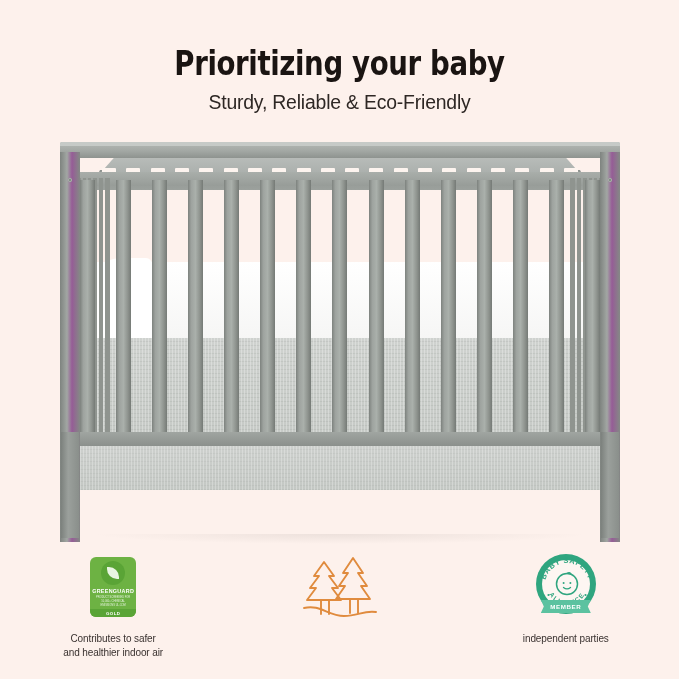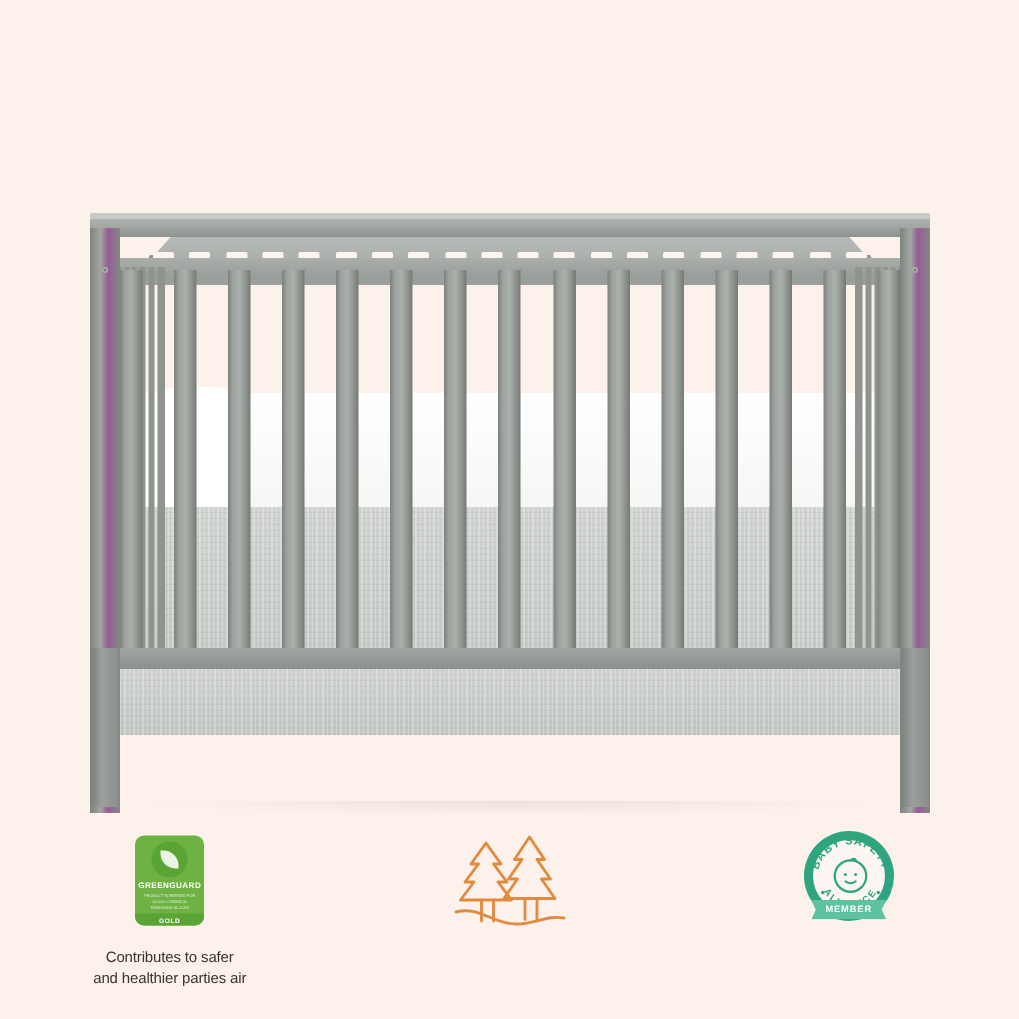--- a/index.html
+++ b/index.html
@@ -141,20 +141,24 @@
   .seal-ribbon{position:absolute;left:6px;top:46px;width:50px;height:13px;background:#5cc2a0;
     clip-path:polygon(0 0,100% 0,94% 50%,100% 100%,0 100%,6% 50%);
     display:flex;align-items:center;justify-content:center;}
   .seal-ribbon span{font-size:6.2px;font-weight:700;color:#fff;letter-spacing:.6px;}
 </style>
 </head>
 <body>
 
 <div class="page">
 
+  <div class="header">
+    <div class="headline">Prioritizing your baby</div>
+    <div class="subhead">Sturdy, Reliable &amp; Eco-Friendly</div>
+  </div>
 
   <div class="crib">
 
     <div class="cavity"></div>
     <div class="back-rail"></div>
     <div class="back-slots">
       <i></i>
         <i></i>
         <i></i>
         <i></i>
@@ -249,21 +253,21 @@
           <div class="gg-circle">
             <div class="gg-leaf"></div>
           </div>
           <div class="gg-name">GREENGUARD</div>
           <div class="gg-fine">PRODUCT SCREENED FOR 10,000+ CHEMICAL EMISSIONS UL.COM</div>
           <div class="gg-gold">GOLD</div>
         </div>
       </div>
       <div class="badge-cap">
         <div>Contributes to safer</div>
-        <div>and healthier parties air</div>
+        <div>and healthier indoor air</div>
       </div>
     </div>
 
     <div class="badge">
       <div class="badge-art">
         <svg width="82" height="62" viewBox="0 0 82 62" fill="none" stroke="#e08b3e" stroke-width="1.9" stroke-linejoin="round" stroke-linecap="round">
           <path d="M26 6 L16 20 L21 20 L12 32 L18 32 L9 44 L43 44 L34 32 L40 32 L31 20 L36 20 Z"></path>
           <path d="M55 2 L45 17 L50 17 L41 30 L47 30 L38 43 L72 43 L63 30 L69 30 L60 17 L65 17 Z"></path>
           <path d="M23 44 L23 58 M31 44 L31 58 M52 43 L52 57 M60 43 L60 57"></path>
           <path d="M6 52 C22 48, 30 60, 46 60 C60 60, 66 54, 78 56"></path>
@@ -294,17 +298,18 @@
             <path d="M31 19.5 q2.6 -2.2 4 0.6" stroke="#2fa57f" stroke-width="1.3" fill="none" stroke-linecap="round"></path>
             <circle cx="12.5" cy="41" r="1.1" fill="#2fa57f"></circle>
             <circle cx="49.5" cy="41" r="1.1" fill="#2fa57f"></circle>
           </svg>
           <div class="seal-ribbon">
             <span>MEMBER</span>
           </div>
         </div>
       </div>
       <div class="badge-cap">
+        <div>independent parties</div>
       </div>
     </div>
 
   </div>
 </div>
 
 </body></html>

